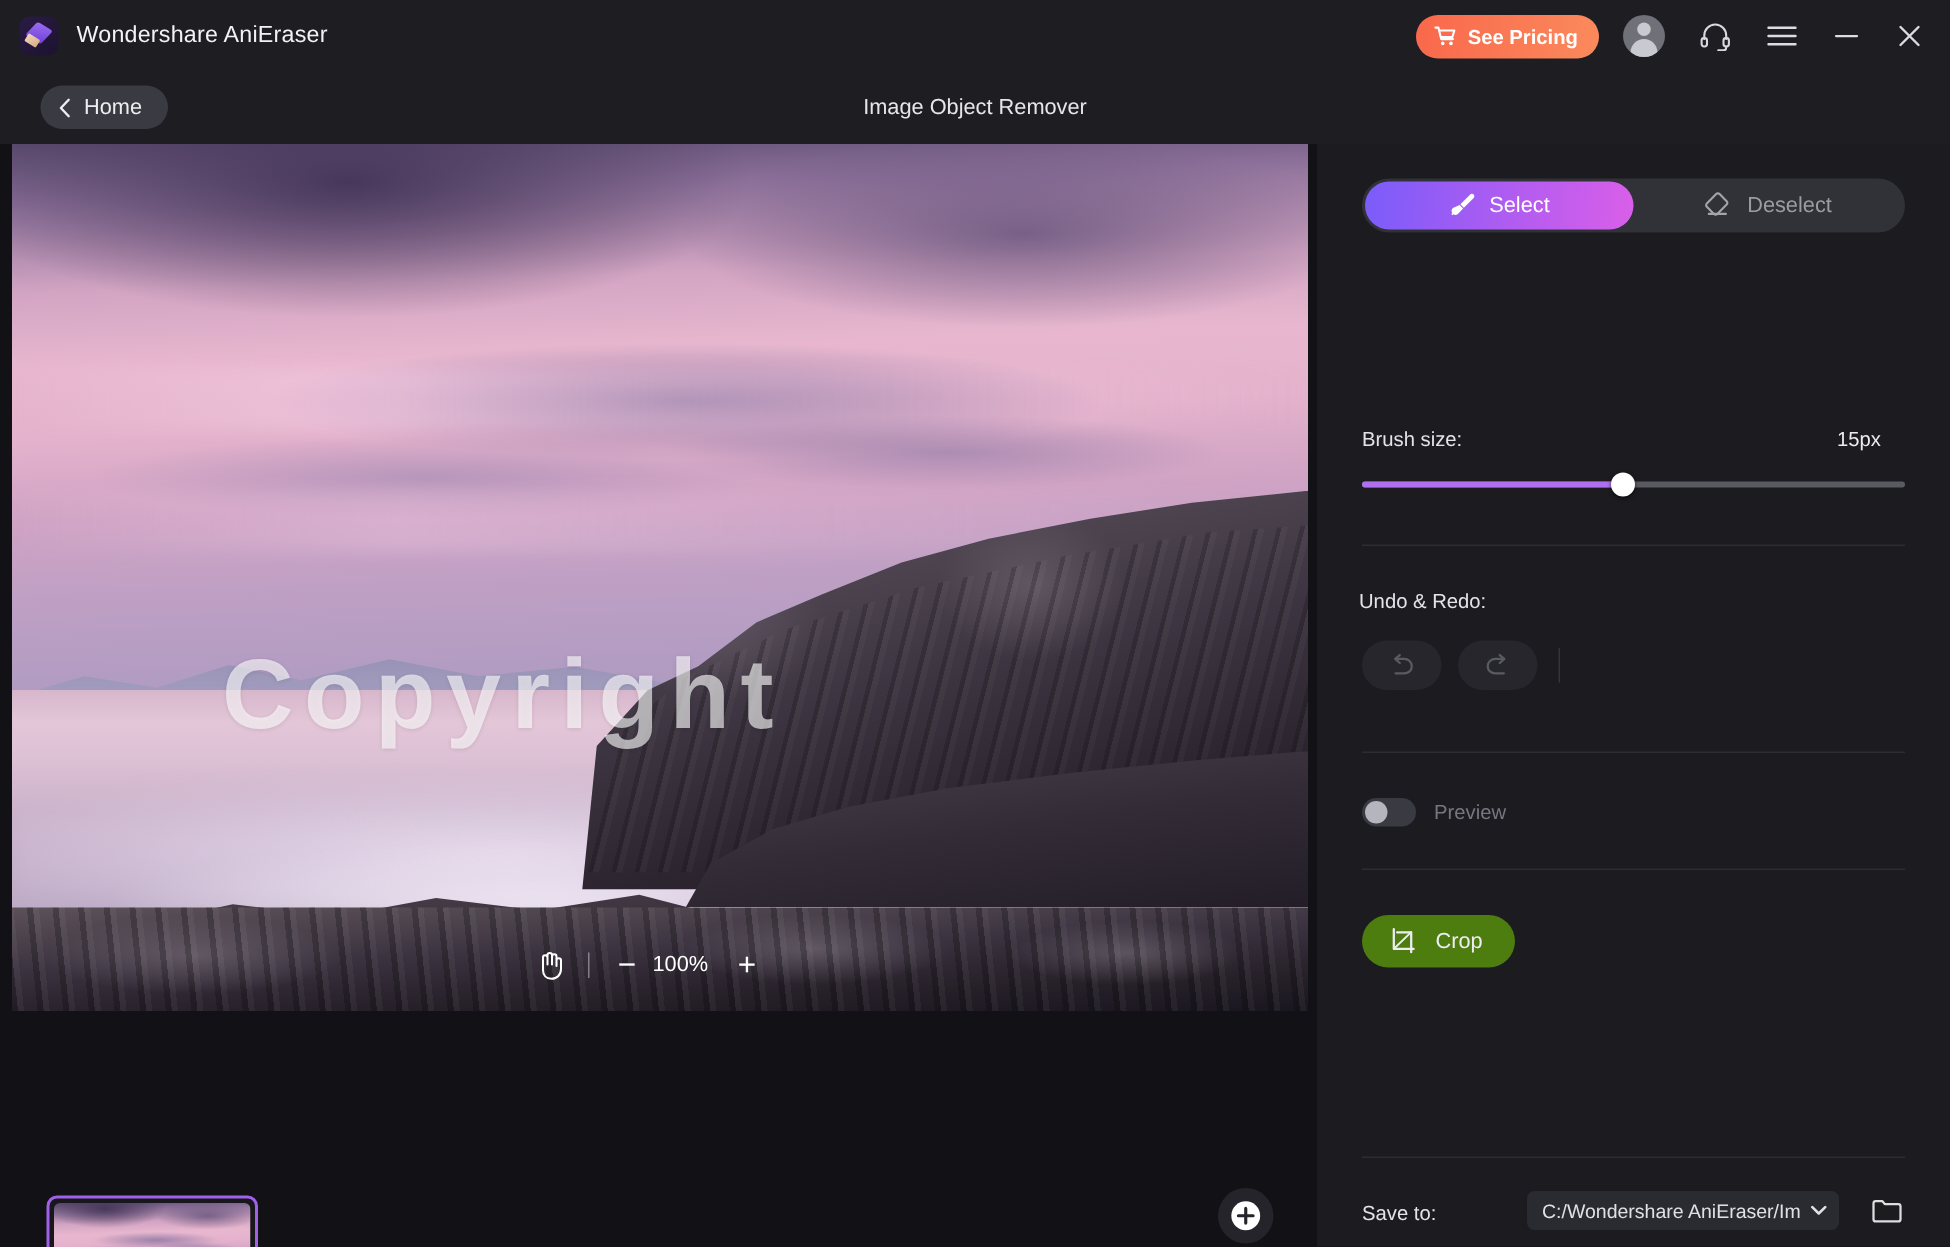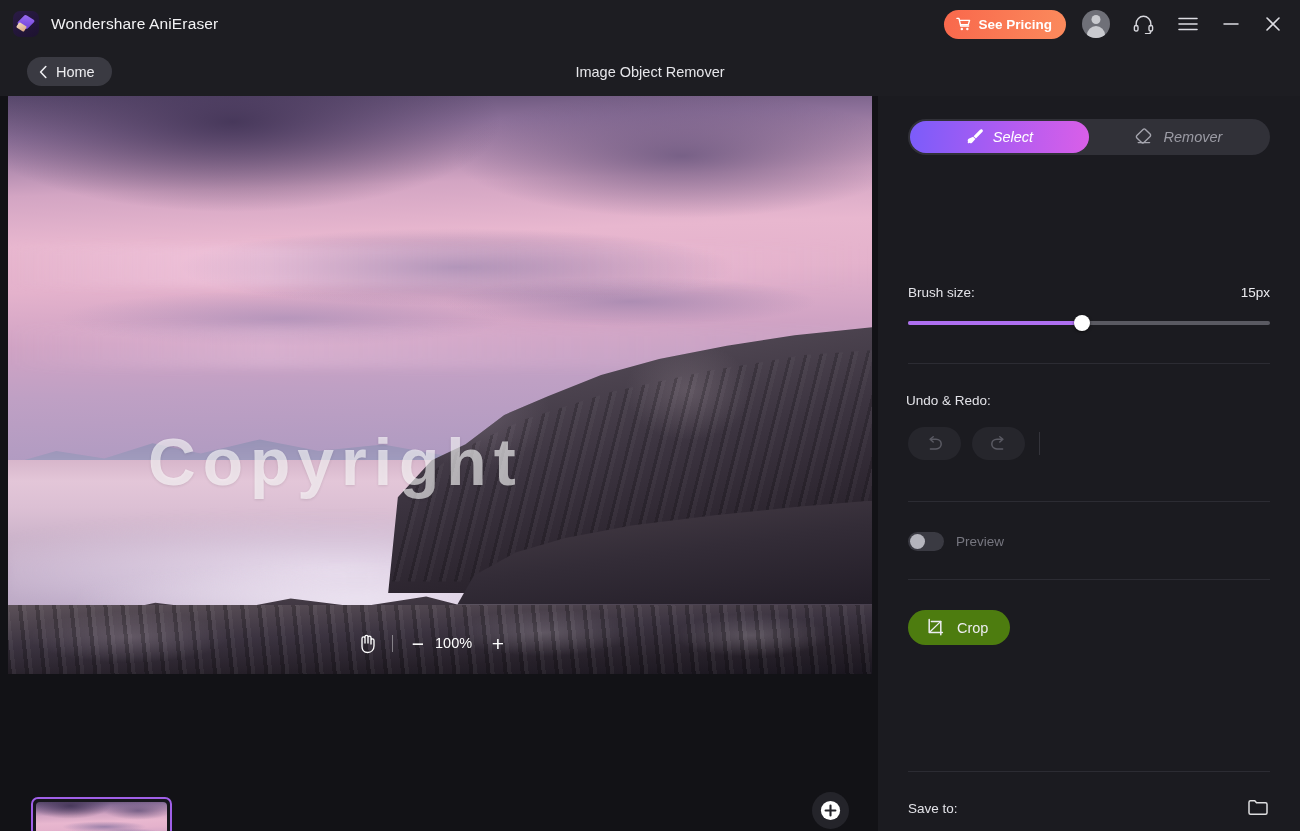--- a/index.html
+++ b/index.html
@@ -246,32 +246,32 @@
     background:#1b1b20;
   }
   .seg-wrap {
     position:absolute; left:30px; top:23px; width:362px; height:36px;
     background:#313138; border-radius:18px;
     display:flex; padding:2px;
   }
   .seg {
     flex:1; border-radius:16px; border:none; cursor:pointer;
     display:flex; align-items:center; justify-content:center; gap:9px;
-    font-size:14.5px; background:transparent; color:#9b9ba4;font-style:italic;
+    font-size:14.5px; background:transparent; color:#9b9ba4;
   }
   .seg.active {
     background:linear-gradient(93deg,#7b5cfa 0%,#b45cf0 58%,#d95fe8 100%);
     color:#fff;
   }
 
   .row-lab {
     position:absolute; font-size:13.5px; color:#e3e3e8;
   }
   .brush-lab { left:30px; top:189px; }
-  .brush-val { left:auto; right:30px; top:189px; color:#ececf0; }
+  .brush-val { left:auto; right:46px; top:189px; color:#ececf0; }
 
   .slider {
     position:absolute; left:30px; top:223px; width:362px; height:8px;
     cursor:pointer;
   }
   .slider-track {
     position:absolute; left:0; top:2px; width:100%; height:4px;
     background:#5a5a62; border-radius:2px;
   }
   .slider-fill {
@@ -475,21 +475,21 @@
         <path d="M16.4 1.7c-.7-.7-1.7-.6-2.4.1L7.6 8.2l2.3 2.3 6.4-6.4c.7-.7.8-1.7.1-2.4z" fill="#fff"></path>
         <path d="M7.1 8.7l2.3 2.3-3.1 3.4c-.9 1-2.3 1.2-3.3.4l-.6.7-.9-.9.7-.6c-.8-1-.6-2.4.4-3.3l4.5-2z" fill="#fff"></path>
       </svg>
       <span>Select</span>
     </button>
     <button class="seg">
       <svg width="20" height="18" viewBox="0 0 20 18">
         <path d="M6.6 14.6L1.9 9.9a1.6 1.6 0 010-2.3l6.2-6.2a1.6 1.6 0 012.3 0l4.7 4.7a1.6 1.6 0 010 2.3l-6.2 6.2a1.6 1.6 0 01-2.3 0z" fill="none" stroke="#a4a4ad" stroke-width="1.4"></path>
         <path d="M3.2 14.6h11.4" stroke="#a4a4ad" stroke-width="1.4" stroke-linecap="round"></path>
       </svg>
-      <span>Remover</span>
+      <span>Deselect</span>
     </button>
   </div>
 
   <div class="row-lab brush-lab">Brush size:</div>
   <div class="row-lab brush-val">15px</div>
 
   <div class="slider">
     <div class="slider-track"></div>
     <div class="slider-fill" style="width: 48%; background: rgb(174, 111, 240);"></div>
     <div class="slider-thumb" style="left: 48%;"></div>
@@ -527,20 +527,26 @@
       <path d="M5.4 3.6h9.4v13.2" fill="none" stroke="#ededf1" stroke-width="1.5" stroke-linecap="round" stroke-linejoin="round"></path>
       <path d="M3.8 14l11-10.6" stroke="#ededf1" stroke-width="1.3" stroke-linecap="round"></path>
     </svg>
     <span>Crop</span>
   </button>
 
   <div class="divider div4"></div>
 
   <div class="row-lab save-lab">Save to:</div>
 
+  <button class="path-sel">
+    <span class="path-txt">C:/Wondershare AniEraser/Im</span>
+    <svg width="11" height="8" viewBox="0 0 11 8" style="flex:none;margin-left:4px;">
+      <path d="M1.2 1.8L5.5 6l4.3-4.2" fill="none" stroke="#e0e0e6" stroke-width="1.7" stroke-linecap="round" stroke-linejoin="round"></path>
+    </svg>
+  </button>
 
   <button class="folder-btn">
     <svg width="22" height="20" viewBox="0 0 22 20">
       <path d="M2 5.2a1.5 1.5 0 011.5-1.5h4.3l1.7 2h9a1.5 1.5 0 011.5 1.5v8.6a1.5 1.5 0 01-1.5 1.5H3.5A1.5 1.5 0 012 15.8V5.2z" fill="none" stroke="#dededf" stroke-width="1.5" stroke-linejoin="round"></path>
     </svg>
   </button>
 
 </div>
 
 </body></html>

